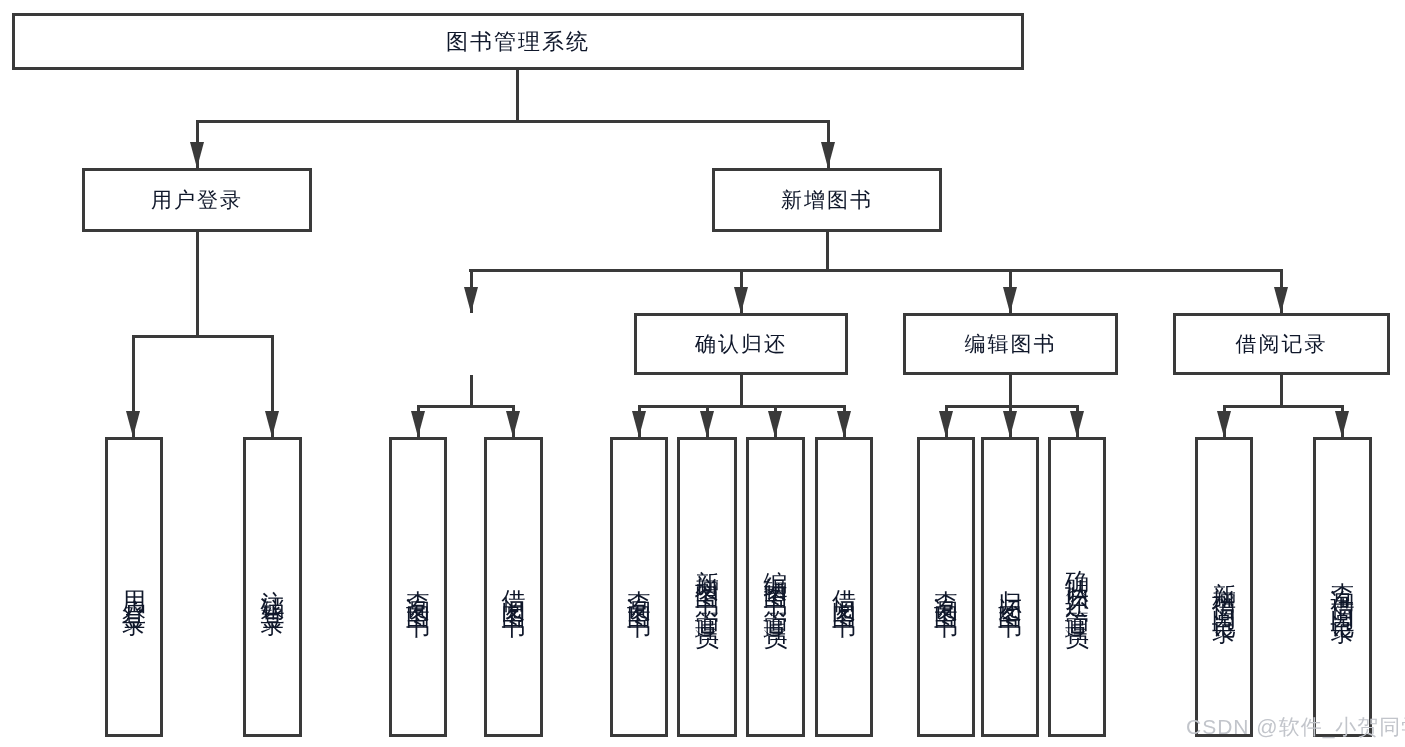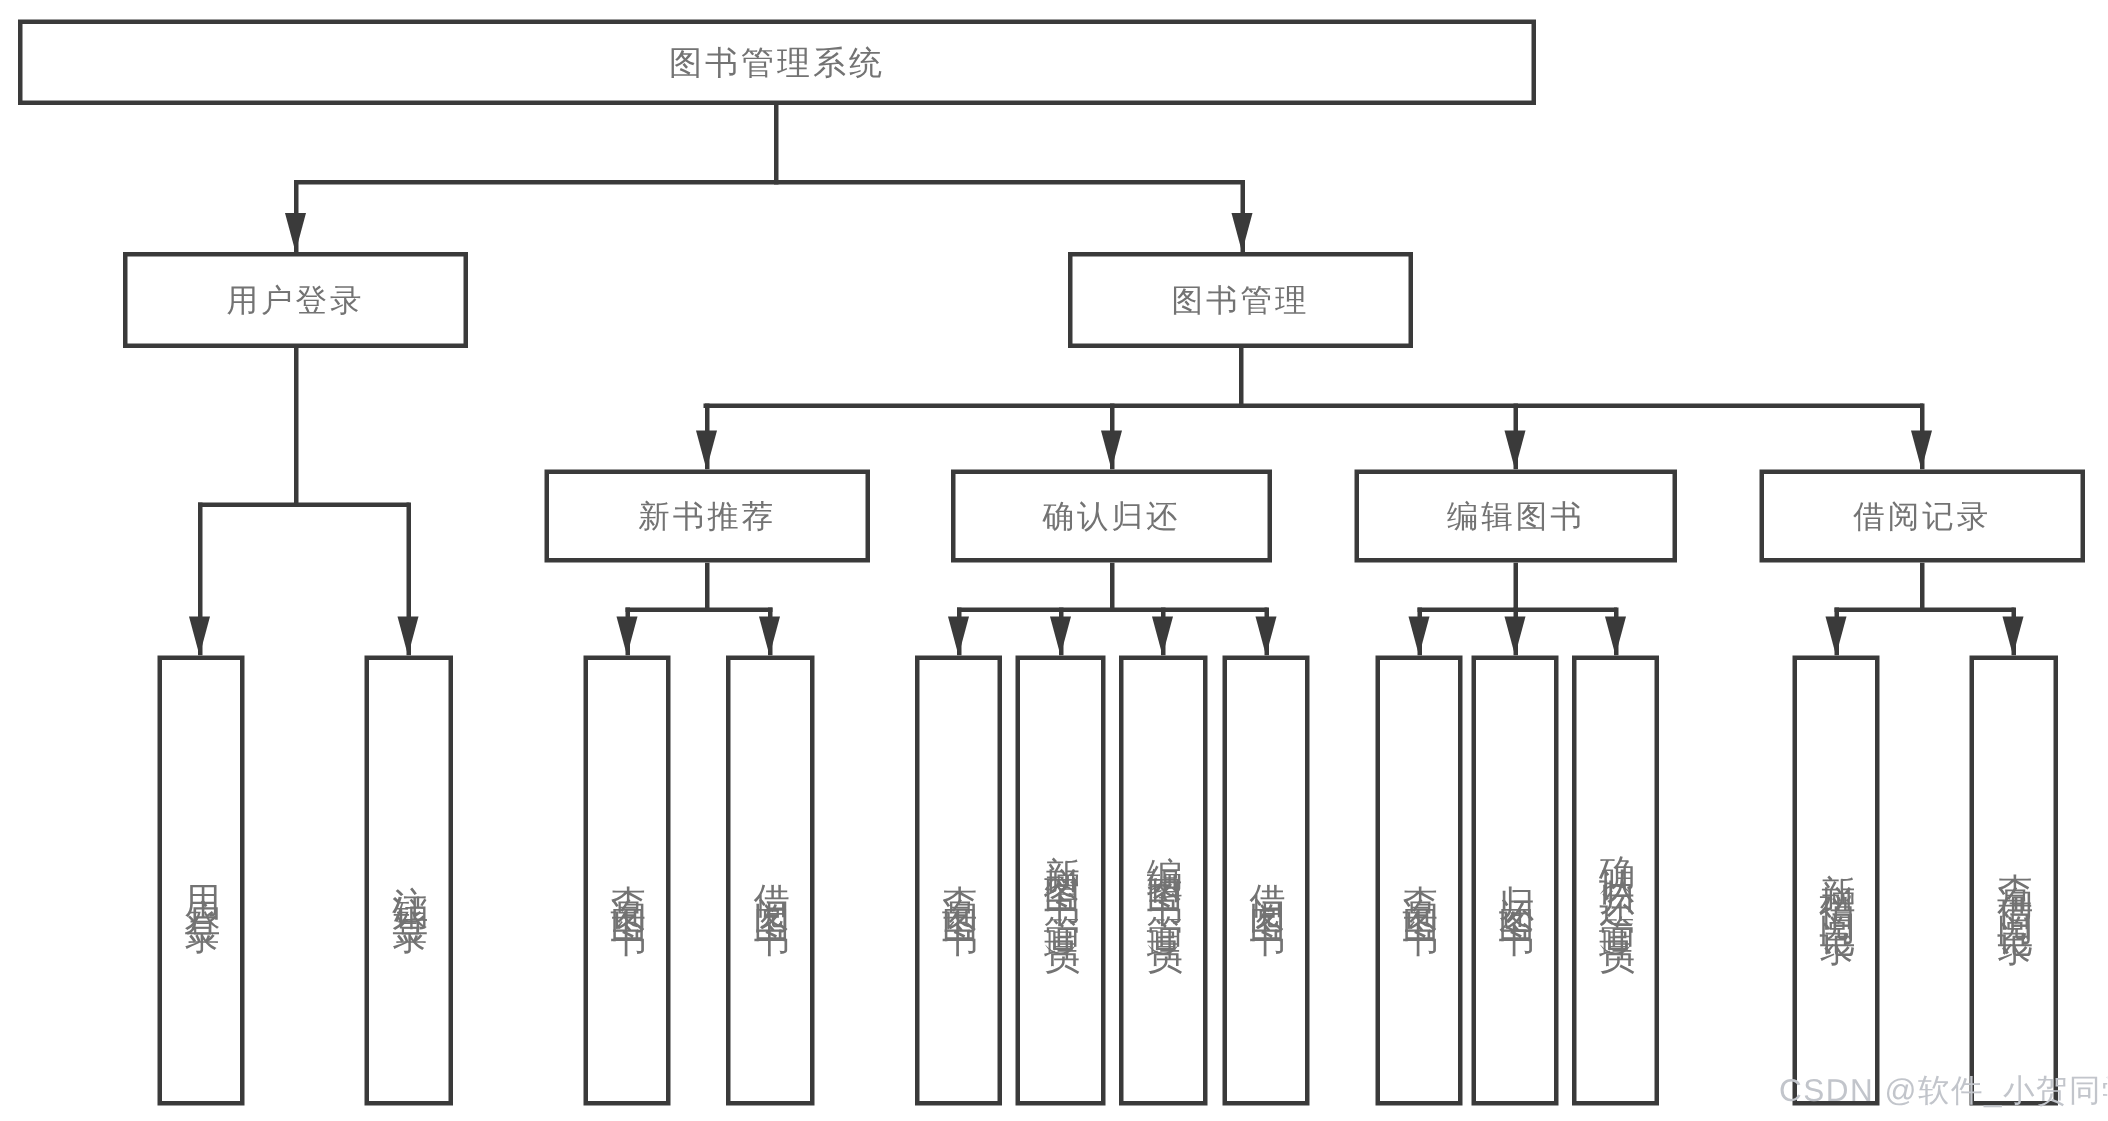--- a/index.html
+++ b/index.html
@@ -9,21 +9,21 @@
     width:1405px;height:747px;
     background:#ffffff;
     font-family:"Liberation Sans","DejaVu Sans",sans-serif;
     overflow:hidden;
   }
   .node{
     position:absolute;
     background:#ffffff;
     border:3px solid #3a3a3a;
     display:flex;align-items:center;justify-content:center;
-    color:#737373;
+    color:#0f172a;
     font-size:21px;
     letter-spacing:2px;
     z-index:2;
   }
   .root{font-size:22px;}
   .leaf{
     writing-mode:vertical-rl;
     text-orientation:upright;
     font-size:24px;
     letter-spacing:8px;
@@ -56,41 +56,40 @@
   <div class="node root" style="left:12px;top:13px;width:1012px;height:57px;">图书管理系统</div>
 
   <div class="vl" style="left:516px;top:70px;height:53px;"></div>
   <div class="hl" style="left:196px;top:120px;width:634px;"></div>
   <div class="vl" style="left:196px;top:120px;height:48px;"></div>
   <div class="arw" style="left:190px;top:142px;"></div>
   <div class="vl" style="left:827px;top:120px;height:48px;"></div>
   <div class="arw" style="left:821px;top:142px;"></div>
 
   <div class="node" style="left:82px;top:168px;width:230px;height:64px;">用户登录</div>
-  <div class="node" style="left:712px;top:168px;width:230px;height:64px;">图书管理</div>
+  <div class="node" style="left:712px;top:168px;width:230px;height:64px;">新增图书</div>
 
   <div class="vl" style="left:196px;top:232px;height:106px;"></div>
   <div class="hl" style="left:132px;top:335px;width:141px;"></div>
   <div class="vl" style="left:132px;top:335px;height:102px;"></div>
   <div class="arw" style="left:126px;top:411px;"></div>
   <div class="vl" style="left:271px;top:335px;height:102px;"></div>
   <div class="arw" style="left:265px;top:411px;"></div>
 
   <div class="vl" style="left:826px;top:232px;height:40px;"></div>
   <div class="hl" style="left:469px;top:269px;width:813px;"></div>
   <div class="vl" style="left:470px;top:269px;height:44px;"></div>
   <div class="arw" style="left:464px;top:287px;"></div>
   <div class="vl" style="left:740px;top:269px;height:44px;"></div>
   <div class="arw" style="left:734px;top:287px;"></div>
   <div class="vl" style="left:1009px;top:269px;height:44px;"></div>
   <div class="arw" style="left:1003px;top:287px;"></div>
   <div class="vl" style="left:1280px;top:269px;height:44px;"></div>
   <div class="arw" style="left:1274px;top:287px;"></div>
 
-  <div class="node" style="left:363px;top:313px;width:217px;height:62px;">新书推荐</div>
   <div class="node" style="left:634px;top:313px;width:214px;height:62px;">确认归还</div>
   <div class="node" style="left:903px;top:313px;width:215px;height:62px;">编辑图书</div>
   <div class="node" style="left:1173px;top:313px;width:217px;height:62px;">借阅记录</div>
 
   <div class="vl" style="left:470px;top:375px;height:33px;"></div>
   <div class="hl" style="left:417px;top:405px;width:98px;"></div>
   <div class="vl" style="left:417px;top:405px;height:32px;"></div>
   <div class="arw" style="left:411px;top:411px;"></div>
   <div class="vl" style="left:512px;top:405px;height:32px;"></div>
   <div class="arw" style="left:506px;top:411px;"></div>

